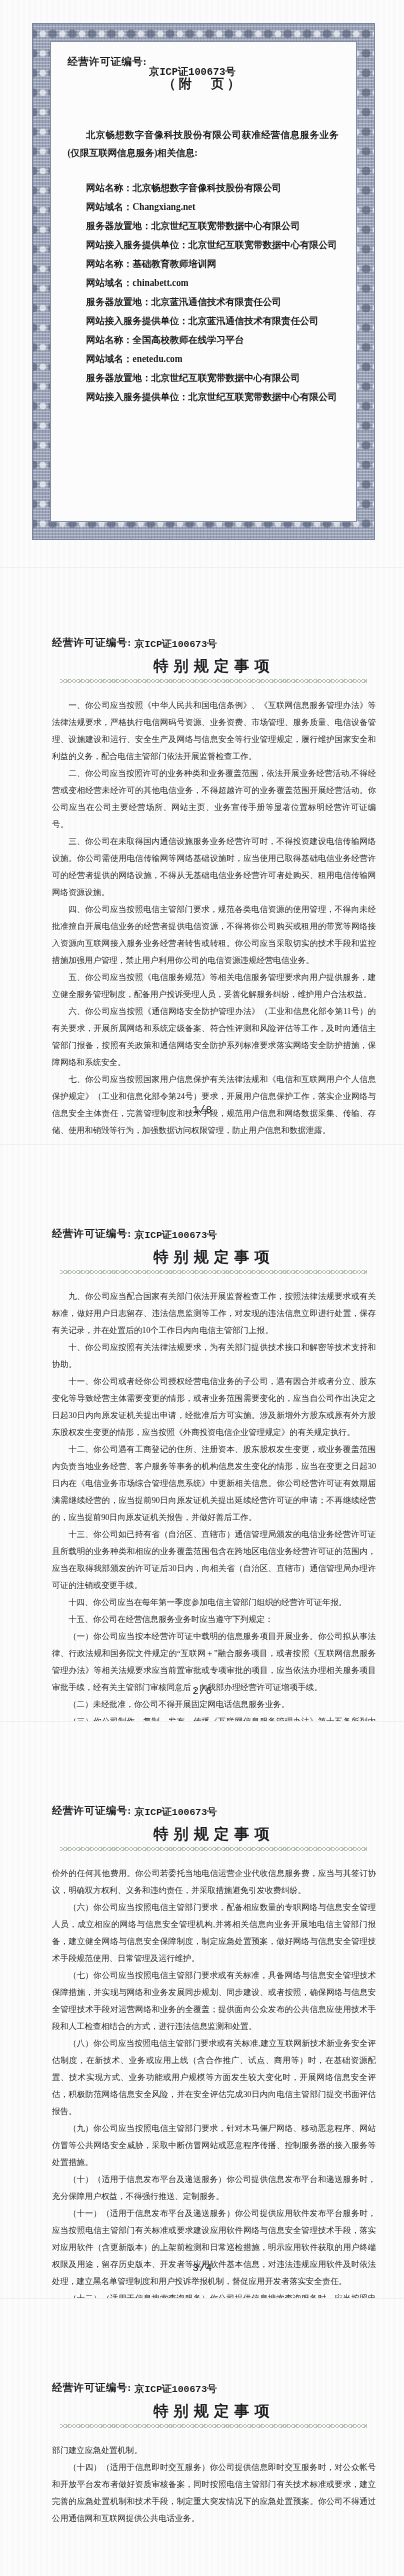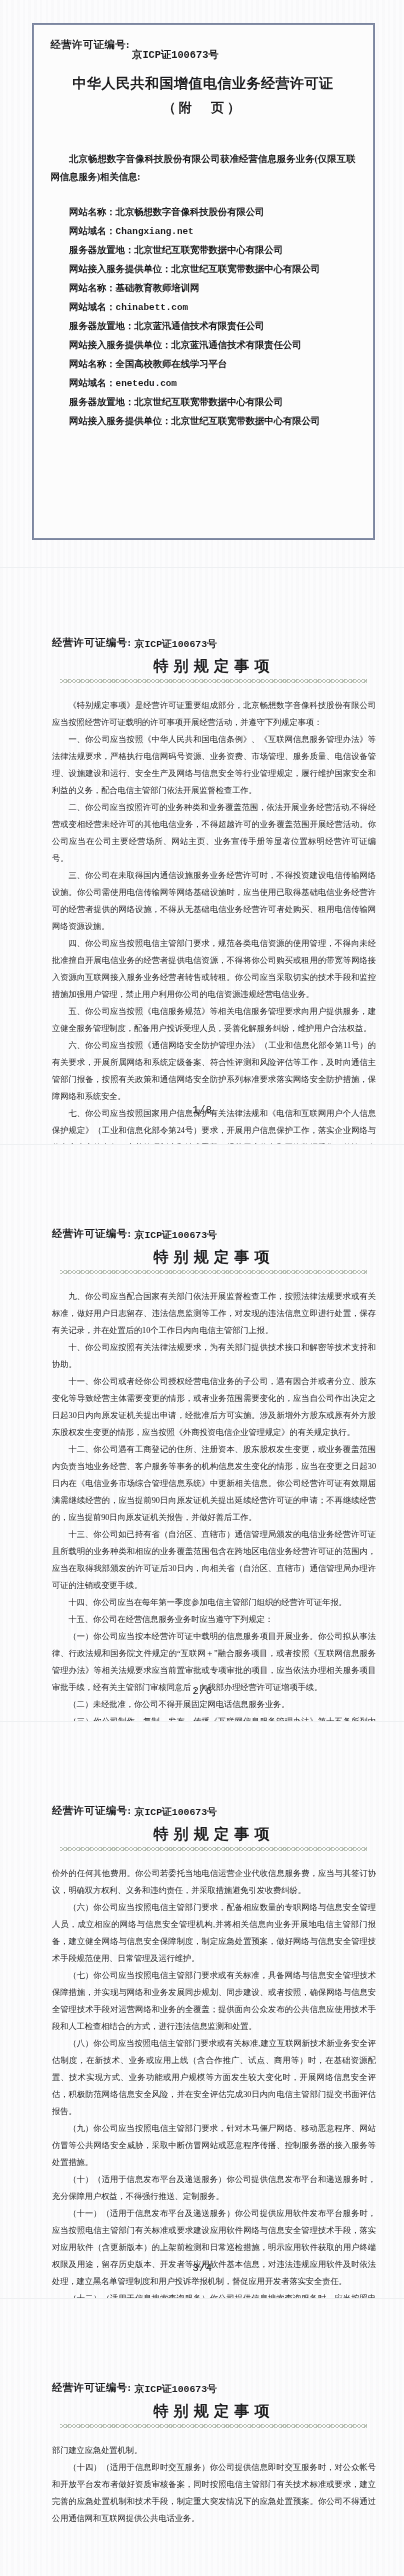--- a/index.html
+++ b/index.html
@@ -18,21 +18,21 @@
       repeating-linear-gradient(90deg, rgba(90,95,110,0.02) 0 2.6px, rgba(0,0,0,0) 2.6px 5.7px),
       #fcfcfd;
     overflow:hidden;
   }
   .sheet + .sheet{border-top:1.5px solid #eef0f2;}
 
   
   .sheet-cert{height:567px;}
   .cert-frame{
     position:absolute; left:32px; top:23px; width:343px; height:517px;
-    box-sizing:border-box; 
+    box-sizing:border-box; padding:17px;
     background-color:#9aa3b7;
     background-image:
       radial-gradient(circle at 9.8px 9.8px, rgba(255,255,255,0.65) 3.1px, rgba(255,255,255,0) 3.6px),
       radial-gradient(circle at 0 9.8px, rgba(73,82,106,0.55) 4.1px, rgba(73,82,106,0) 4.6px),
       radial-gradient(circle at 19.6px 9.8px, rgba(73,82,106,0.55) 4.1px, rgba(73,82,106,0) 4.6px),
       repeating-linear-gradient(0deg, rgba(255,255,255,0.30) 0 1px, rgba(0,0,0,0) 1px 3.1px),
       repeating-linear-gradient(90deg, rgba(60,70,95,0.18) 0 1px, rgba(0,0,0,0) 1px 3.1px);
     background-size:19.6px 19.6px,19.6px 19.6px,19.6px 19.6px,auto,auto;
     border:1px solid #7c86a0;
   }
@@ -57,21 +57,21 @@
     font-size:13px; font-weight:bold; letter-spacing:3.1px;
   }
   .cert-intro{
     margin:33px 0 16px 0; text-indent:2em;
     font-size:9.3px; font-weight:600; line-height:18.5px; text-align:justify;
   }
   .cert-line{
     margin:0; text-indent:2em;
     font-size:9.3px; font-weight:600; line-height:19px; text-align:justify;
   }
-  .cert-line .latin{font-family:Liberation Mono, monospace; font-weight:600;}
+  .cert-line .latin{font-family:Liberation Serif, serif; font-weight:600;}
   .cert-body{margin-top:15px;}
   
 
   
   .sheet-text{height:577px; padding:0 29px 0 52px; box-sizing:border-box;}
   .doc-header{padding-top:68px; font-size:10.3px; font-weight:bold; letter-spacing:0.5px;}
   .sheet-text.later .doc-header{padding-top:82px;}
   .doc-header .num{
     position:relative; top:0.5px; margin-left:3.1px;
     font-family:"Liberation Mono","DejaVu Sans Mono",monospace;
@@ -104,21 +104,20 @@
 <body>
 
 <div class="stack">
 
   <section class="sheet sheet-cert">
     <div class="cert-frame">
       <div class="cert-inner">
         <div class="cert-no">
           <span>经营许可证编号:</span><span class="num">京ICP证100673号</span>
         </div>
-        <h1 class="cert-title">中华人民共和国增值电信业务经营许可证</h1>
         <div class="cert-subtitle">（附　页）</div>
         <p class="cert-intro">北京畅想数字音像科技股份有限公司获准经营信息服务业务(仅限互联网信息服务)相关信息:</p>
         <div class="cert-body">
           <p class="cert-line"><span>网站名称：</span><span>北京畅想数字音像科技股份有限公司</span></p>
           <p class="cert-line"><span>网站域名：</span><span class="latin">Changxiang.net</span></p>
           <p class="cert-line"><span>服务器放置地：</span><span>北京世纪互联宽带数据中心有限公司</span></p>
           <p class="cert-line"><span>网站接入服务提供单位：</span><span>北京世纪互联宽带数据中心有限公司</span></p>
           <p class="cert-line"><span>网站名称：</span><span>基础教育教师培训网</span></p>
           <p class="cert-line"><span>网站域名：</span><span class="latin">chinabett.com</span></p>
           <p class="cert-line"><span>服务器放置地：</span><span>北京蓝汛通信技术有限责任公司</span></p>
@@ -132,21 +131,20 @@
     </div>
   </section>
 
   <section class="sheet sheet-text">
     <div class="doc-header">
       <span>经营许可证编号:</span><span class="num">京ICP证100673号</span>
     </div>
     <h2 class="doc-title">特别规定事项</h2>
     <div class="zigzag"></div>
     <div class="doc-body">
-      <p>《特别规定事项》是经营许可证重要组成部分，北京畅想数字音像科技股份有限公司应当按照经营许可证载明的许可事项开展经营活动，并遵守下列规定事项：</p>
       <p>一、你公司应当按照《中华人民共和国电信条例》、《互联网信息服务管理办法》等法律法规要求，严格执行电信网码号资源、业务资费、市场管理、服务质量、电信设备管理、设施建设和运行、安全生产及网络与信息安全等行业管理规定，履行维护国家安全和利益的义务，配合电信主管部门依法开展监督检查工作。</p>
       <p>二、你公司应当按照许可的业务种类和业务覆盖范围，依法开展业务经营活动,不得经营或变相经营未经许可的其他电信业务，不得超越许可的业务覆盖范围开展经营活动。你公司应当在公司主要经营场所、网站主页、业务宣传手册等显著位置标明经营许可证编号。</p>
       <p>三、你公司在未取得国内通信设施服务业务经营许可时，不得投资建设电信传输网络设施。你公司需使用电信传输网等网络基础设施时，应当使用已取得基础电信业务经营许可的经营者提供的网络设施，不得从无基础电信业务经营许可者处购买、租用电信传输网网络资源设施。</p>
       <p>四、你公司应当按照电信主管部门要求，规范各类电信资源的使用管理，不得向未经批准擅自开展电信业务的经营者提供电信资源，不得将你公司购买或租用的带宽等网络接入资源向互联网接入服务业务经营者转售或转租。你公司应当采取切实的技术手段和监控措施加强用户管理，禁止用户利用你公司的电信资源违规经营电信业务。</p>
       <p>五、你公司应当按照《电信服务规范》等相关电信服务管理要求向用户提供服务，建立健全服务管理制度，配备用户投诉受理人员，妥善化解服务纠纷，维护用户合法权益。</p>
       <p>六、你公司应当按照《通信网络安全防护管理办法》（工业和信息化部令第11号）的有关要求，开展所属网络和系统定级备案、符合性评测和风险评估等工作，及时向通信主管部门报备，按照有关政策和通信网络安全防护系列标准要求落实网络安全防护措施，保障网络和系统安全。</p>
       <p>七、你公司应当按照国家用户信息保护有关法律法规和《电信和互联网用户个人信息保护规定》（工业和信息化部令第24号）要求，开展用户信息保护工作，落实企业网络与信息安全主体责任，完善管理制度和技术手段，规范用户信息和网络数据采集、传输、存储、使用和销毁等行为，加强数据访问权限管理，防止用户信息和数据泄露。</p>
 
     </div>
     <div class="page-no pn-1">1/8</div>

